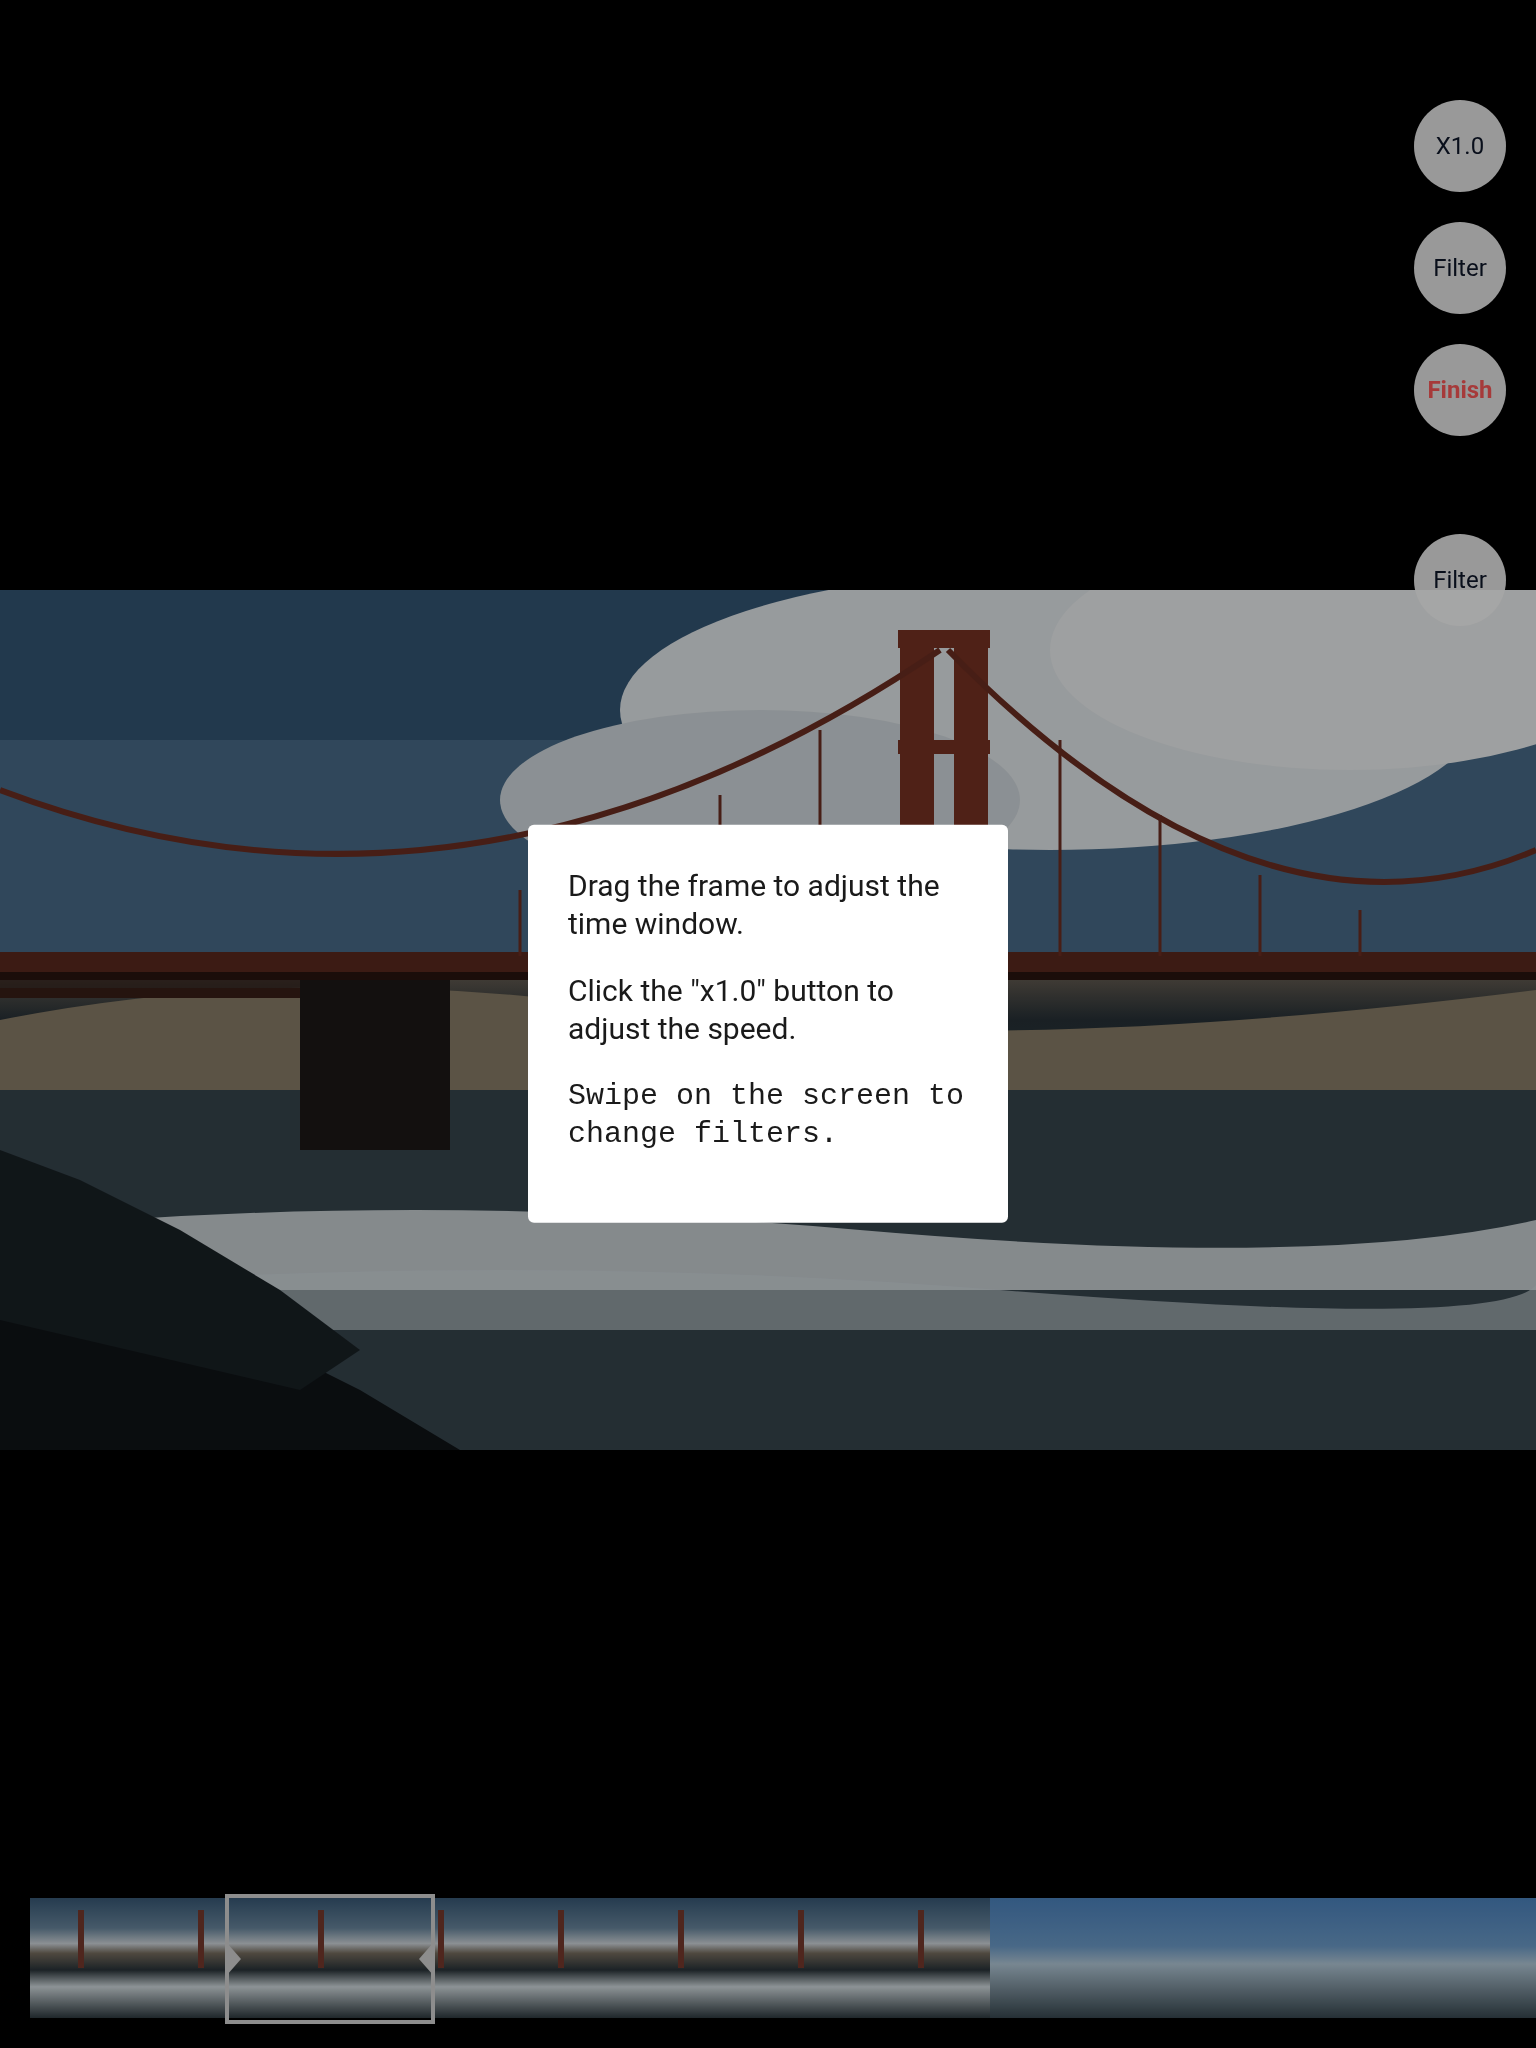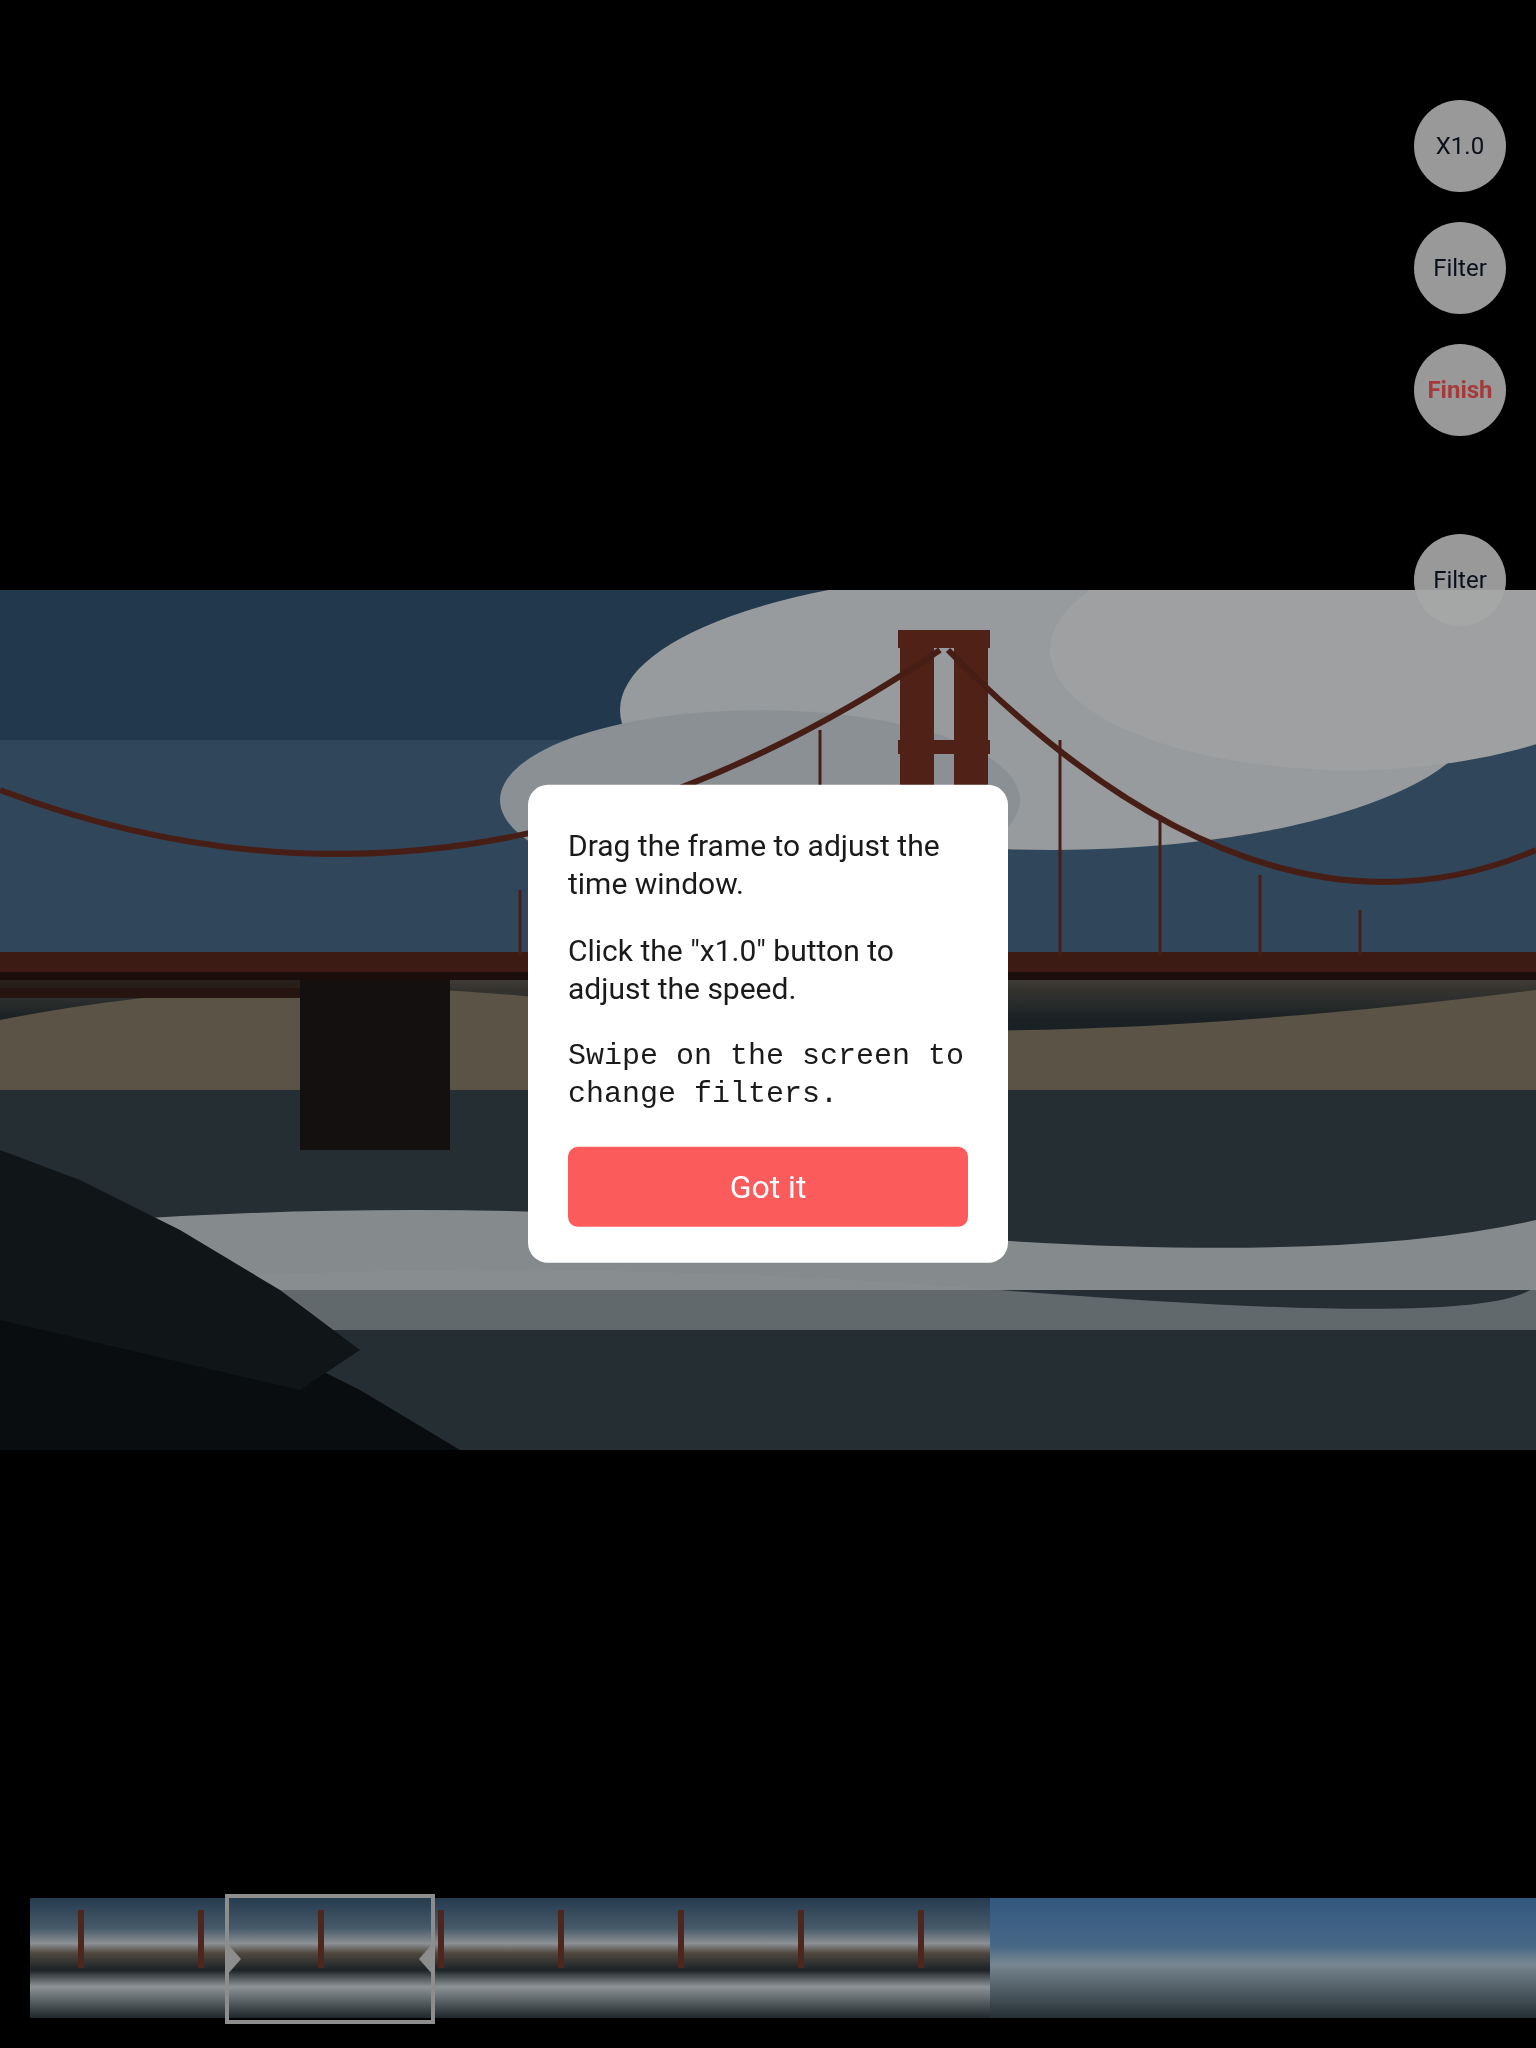--- a/index.html
+++ b/index.html
@@ -96,21 +96,21 @@
       background: rgba(0,0,0,0.35);
     }
 
     
     .modal {
       position:absolute;
       left:50%; top:50%;
       transform: translate(-50%, -50%);
       width: 480px;
       background:#fff;
-      border-radius: 20px;
+      border-radius: 6px;
       padding: 42px 40px 36px 40px;
     }
     .modal p {
       font-size: 30px;
       line-height: 1.28;
       color:#1a1a1a;
       font-weight: 400;
       margin-bottom: 28px;
     }
     .modal p:last-of-type { margin-bottom: 34px; font-family: Liberation Mono, monospace; }
@@ -204,14 +204,13 @@
   <div class="thumb wide1"></div>
 </div>
 <div class="sel-frame"></div>
 
 <div class="overlay"></div>
 
 <div class="modal">
   <p>Drag the frame to adjust the time window.</p>
   <p>Click the "x1.0" button to adjust the speed.</p>
   <p>Swipe on the screen to change filters.</p>
-  <div class="gotit">Got it</div>
 </div>
 
 </body></html>

